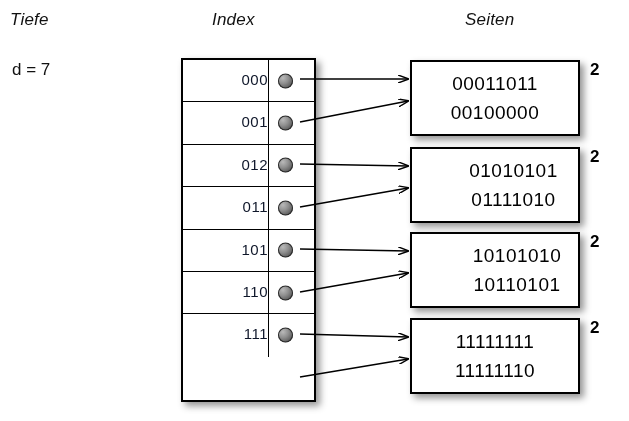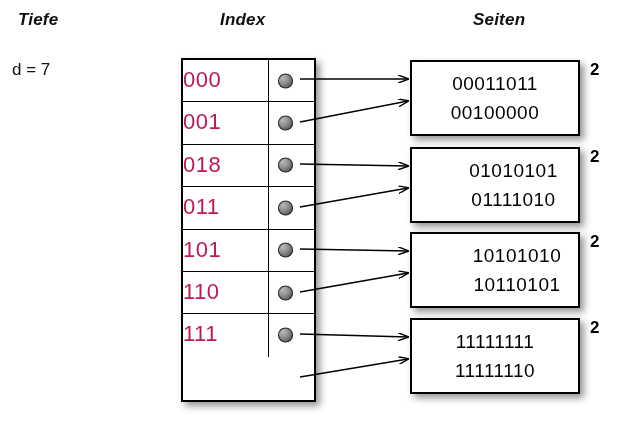--- a/index.html
+++ b/index.html
@@ -19,25 +19,24 @@
     left: 0; top: 0;
     width: 629px;
     height: 421px;
   }
 
   
   .heading {
     position: absolute;
     font-style: italic;
     font-size: 17px;
-    font-weight: 700;
+    font-weight: 400;
     color: #111111;
     white-space: nowrap;
     letter-spacing: 0.2px;
-    margin-left: 8px;
   }
   #heading-tiefe  { left: 10px;  top: 10px; }
   #heading-index  { left: 212px; top: 10px; }
   #heading-seiten { left: 465px; top: 10px; }
 
   .depth-label {
     position: absolute;
     left: 12px;
     top: 60px;
     font-size: 17px;
@@ -63,23 +62,23 @@
     box-sizing: border-box;
     border-bottom: 1.5px solid #000000;
     display: flex;
     align-items: center;
   }
   .index-row:last-child { border-bottom: none; }
 
   .index-key {
     width: 86px;
     box-sizing: border-box;
-    text-align: left;
-    font-size: 22px;
-    color: #be185d;
+    text-align: right;
+    font-size: 15px;
+    color: #0f172a;
     border-right: 1.5px solid #000000;
     height: 100%;
     line-height: 40px;
     letter-spacing: 0.5px;
   }
   .index-ptr {
     flex: 1;
     height: 100%;
     position: relative;
   }
@@ -165,21 +164,21 @@
     </div>
 
     <div class="index-row">
       <div class="index-key">001</div>
       <div class="index-ptr">
         <div class="bullet"></div>
       </div>
     </div>
 
     <div class="index-row">
-      <div class="index-key">018</div>
+      <div class="index-key">012</div>
       <div class="index-ptr">
         <div class="bullet"></div>
       </div>
     </div>
 
     <div class="index-row">
       <div class="index-key">011</div>
       <div class="index-ptr">
         <div class="bullet"></div>
       </div>

